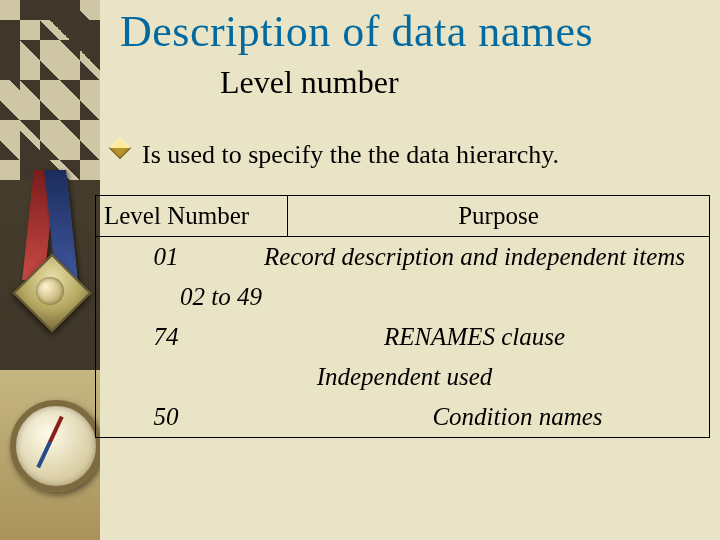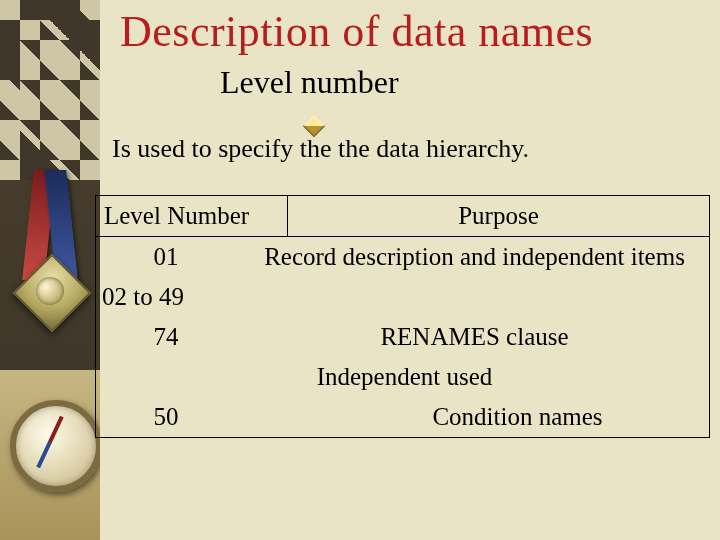--- a/index.html
+++ b/index.html
@@ -100,39 +100,37 @@
     background: linear-gradient(#8a1e1e 0 50%, #274a8a 50% 100%);
     transform: rotate(25deg);
     transform-origin: 50% 50%;
   }
 
   .title {
     position: absolute;
     left: 120px;
     top: 6px;
     font-size: 44px;
-    color: #b91c1c;
+    color: #0369a1;
     letter-spacing: 0.5px;
   }
   .subtitle {
     position: absolute;
     left: 220px;
     top: 64px;
     font-size: 32px;
     color: #000;
   }
   .bullet-row {
     position: absolute;
     left: 112px;
-    top: 118px;
+    top: 140px;
     display: flex;
-    align-items: center;
     font-size: 26px;
     color: #000;
-    flex-direction: column;
   }
   .bullet-icon {
     display: inline-block;
     width: 16px; height: 16px;
     background: linear-gradient(135deg, #ffea9a 0 50%, #b8932f 50% 100%);
     transform: rotate(45deg);
     margin-right: 14px;
     box-shadow: inset -1px -1px 2px rgba(0,0,0,0.4), inset 1px 1px 2px rgba(255,255,255,0.6);
   }
 
@@ -159,28 +157,29 @@
     text-align: center;
     padding: 6px 8px;
   }
   .tbody {
     border: 1px solid #000;
   }
   .trow {
     display: flex;
     align-items: center;
     padding: 6px 0 6px 0;
+    font-style: italic;
   }
   .tcell-level {
     width: 140px;
     text-align: center;
   }
   .tcell-level.wide {
     width: 160px;
-    text-align: left;
+    text-align: right;
     padding-left: 6px;
   }
   .tcell-purpose {
     flex: 1;
     padding-left: 4px;
     text-align: center;
   }
   .tcell-purpose.indent-a { padding-left: 50px; }
   .tcell-purpose.indent-b { padding-left: 90px; }
 </style>

